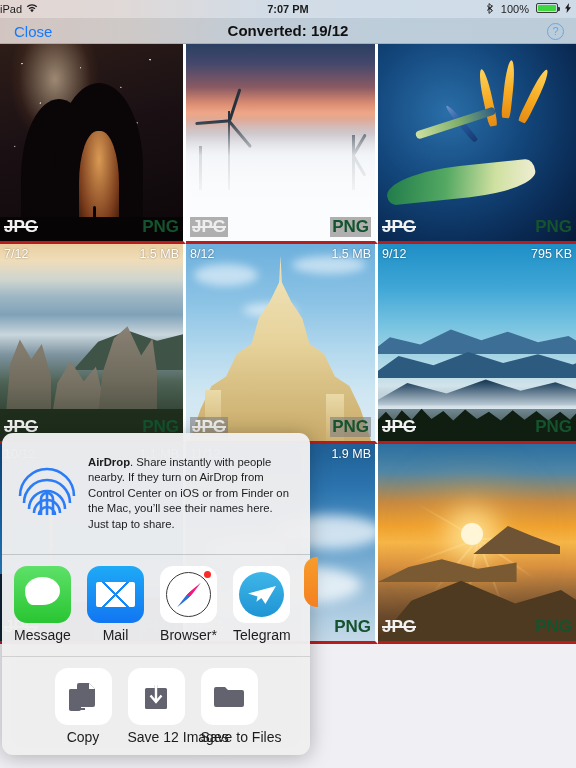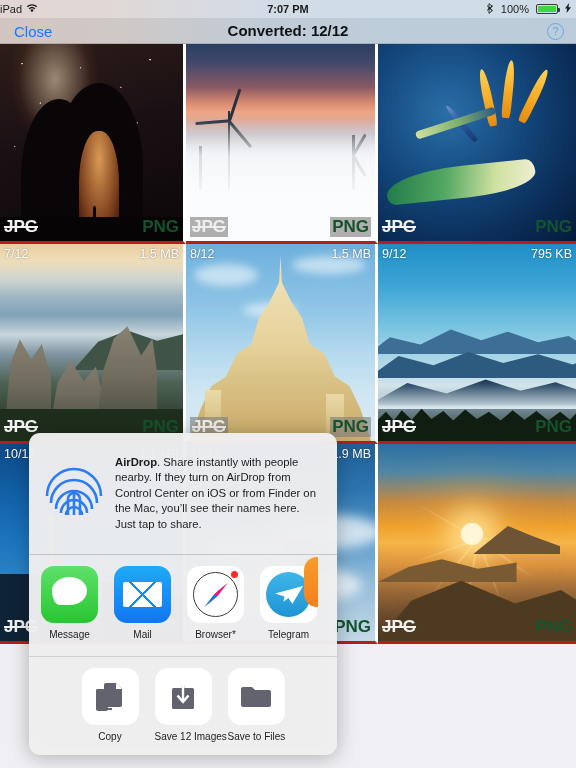--- a/index.html
+++ b/index.html
@@ -14,21 +14,21 @@
   
   #statusbar {
     position: absolute; top: 0; left: 0; width: 576px; height: 18px;
     display: flex; align-items: center;
     font-size: 11px; color: #1c1c1c;
     background: linear-gradient(to right, #e3d6d2 0%, #dfd9d8 22%, #d3dce6 45%, #cfdde9 70%, #cfdce8 100%);
     z-index: 30;
   }
   #statusbar .left { display: flex; align-items: center; gap: 4px; }
   #statusbar .center { position: absolute; left: 0; width: 576px; text-align: center; font-weight: bold; font-size: 11px; }
-  #statusbar .right { position: absolute; right: 5px; display: flex; align-items: center; gap: 7px; }
+  #statusbar .right { position: absolute; right: 5px; display: flex; align-items: flex-start; gap: 7px; }
   .batt {
     width: 22px; height: 10px; border: 1px solid #3a3a3a; border-radius: 2px;
     position: relative; padding: 1px;
   }
   .batt::after {
     content: ""; position: absolute; right: -3px; top: 3px; width: 2px; height: 4px;
     background: #3a3a3a; border-radius: 0 1px 1px 0;
   }
   .batt i { display: block; height: 100%; width: 100%; background: #3fd63f; border-radius: 1px; }
 
@@ -237,21 +237,21 @@
     background: linear-gradient(to bottom, rgba(255,238,190,0.55), rgba(255,238,190,0));
     transform-origin: top center;
   }
   .sc-sunrise .mtn { position: absolute; bottom: 0; }
   .sc-sunrise .m1 { left: 48%; bottom: 44%; width: 44%; height: 16%; background: #6e5434; clip-path: polygon(0 100%, 40% 10%, 68% 42%, 100% 74%, 100% 100%); }
   .sc-sunrise .m2 { left: 0; bottom: 30%; width: 70%; height: 14%; background: #7a5a33; clip-path: polygon(0 100%, 22% 46%, 46% 18%, 72% 52%, 100% 30%, 100% 100%); }
   .sc-sunrise .m3 { left: 0; bottom: 0; width: 105%; height: 34%; background: #4e3a20; clip-path: polygon(0 100%, 16% 40%, 40% 10%, 66% 44%, 88% 24%, 100% 48%, 100% 100%); }
 
   
   #sheet {
-    position: absolute; left: 29px; top: 433px; width: 308px; height: 322px;
+    position: absolute; left: 2px; top: 433px; width: 308px; height: 322px;
     z-index: 40;
     filter: drop-shadow(0 2px 10px rgba(0,0,0,0.28));
   }
   .sheet-sec {
     background: rgba(239,239,241,0.97);
     position: relative;
   }
   .sheet-airdrop {
     height: 122px; border-radius: 11px 11px 0 0;
     display: flex; align-items: center; padding: 0 14px;
@@ -267,21 +267,21 @@
   }
   .sheet-actions {
     height: 98px; padding: 11px 12px 0 12px; border-radius: 0 0 11px 11px;
     display: flex; gap: 16px; overflow: hidden; justify-content: center;
   }
   .cell { width: 57px; text-align: center; flex: 0 0 57px; cursor: pointer; }
   .cell .ic {
     width: 57px; height: 57px; border-radius: 13px; margin-bottom: 6px;
     position: relative; overflow: hidden;
   }
-  .cell .lbl { font-size: 10px; color: #1c1c1e; line-height: 12px; white-space: nowrap; }
+  .cell .lbl { font-size: 14px; color: #1c1c1e; line-height: 12px; white-space: nowrap; }
   .ic-white { background: #fff; display: flex; align-items: center; justify-content: center; }
   
   .ic-msg { background: linear-gradient(to bottom, #5ee169, #29c532); }
   .ic-msg::after {
     content: ""; position: absolute; left: 11px; top: 11px; width: 35px; height: 28px;
     background: #fff; border-radius: 50% 50% 50% 8px / 50% 50% 50% 50%;
   }
   
   .ic-mail { background: linear-gradient(to bottom, #1eaaf6, #1176f2); }
   .ic-mail .env {
@@ -358,21 +358,21 @@
       <span>
         <svg width="6" height="10" viewBox="0 0 6 10">
             <path d="M4 0 0 5.6h2L1.6 10 6 4.2H3.6z" fill="#1c1c1c"></path>
           </svg>
       </span>
     </div>
   </div>
 
   <div id="navbar">
     <div class="close">Close</div>
-    <div class="title">Converted: 12/12</div>
+    <div class="title">Converted: 19/12</div>
     <div class="help">?</div>
   </div>
 
   <div id="grid">
 
     <div class="tile firstrow">
       <div class="thumb sc-milkyway">
         <div class="arch"></div>
           <div class="hole"></div>
           <div class="ground"></div>

